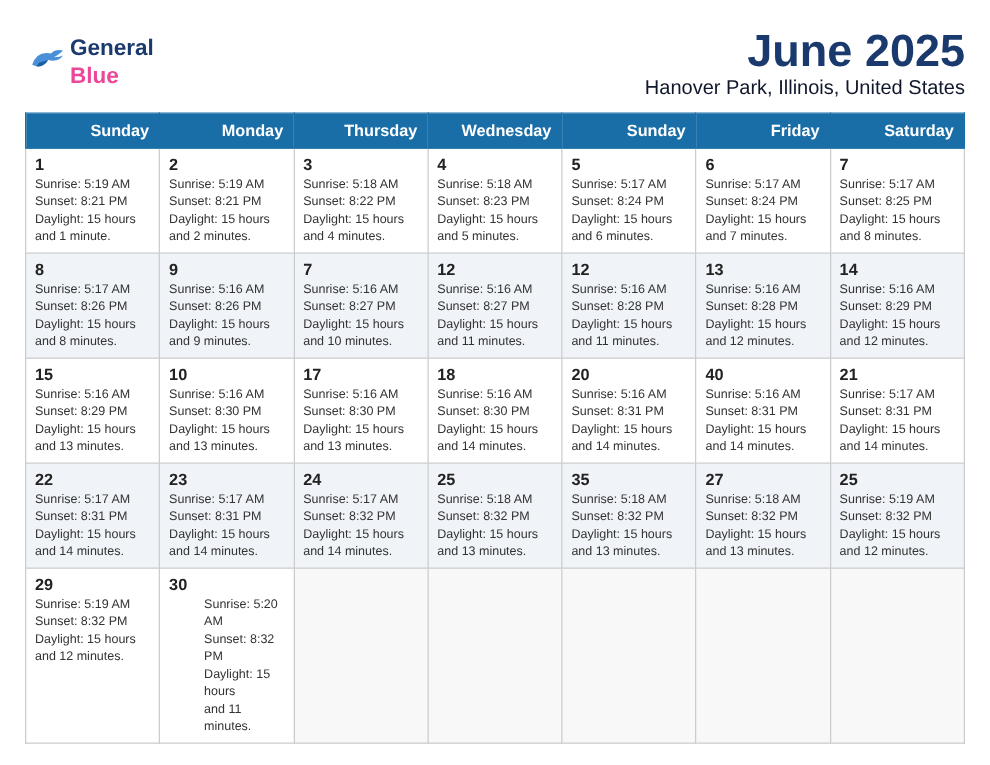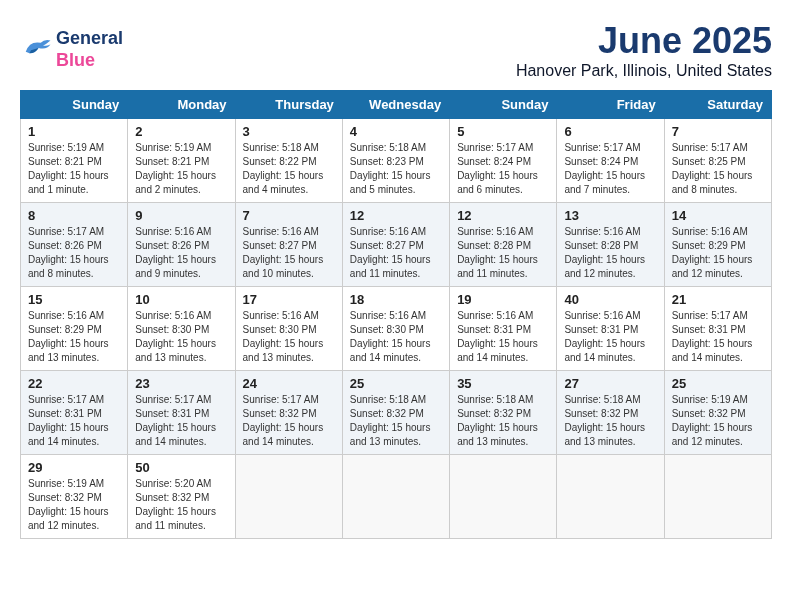--- a/index.html
+++ b/index.html
@@ -252,21 +252,21 @@
 and 13 minutes.</div>
         </td>
         <td>
           <span class="day-number">18</span>
           <div class="day-info" style="white-space: pre-line;">Sunrise: 5:16 AM
 Sunset: 8:30 PM
 Daylight: 15 hours
 and 14 minutes.</div>
         </td>
         <td>
-          <span class="day-number">19</span>
+          <span class="day-number">20</span>
           <div class="day-info" style="white-space: pre-line;">Sunrise: 5:16 AM
 Sunset: 8:31 PM
 Daylight: 15 hours
 and 14 minutes.</div>
         </td>
         <td>
           <span class="day-number">40</span>
           <div class="day-info" style="white-space: pre-line;">Sunrise: 5:16 AM
 Sunset: 8:31 PM
 Daylight: 15 hours
@@ -333,22 +333,22 @@
       </tr>
       <tr>
         <td>
           <span class="day-number">29</span>
           <div class="day-info" style="white-space: pre-line;">Sunrise: 5:19 AM
 Sunset: 8:32 PM
 Daylight: 15 hours
 and 12 minutes.</div>
         </td>
         <td>
-          <span class="day-number">50</span>
-          <div class="day-info" style="white-space: pre-line;">Sunrise: 5:20 AM
+          <span class="day-number">30</span>
+          <div class="day-info" style="white-space: pre-line; margin-left: 28px;">Sunrise: 5:20 AM
 Sunset: 8:32 PM
 Daylight: 15 hours
 and 11 minutes.</div>
         </td>
         <td class="empty-cell"></td>
         <td class="empty-cell"></td>
         <td class="empty-cell"></td>
         <td class="empty-cell"></td>
         <td class="empty-cell"></td>
       </tr>

